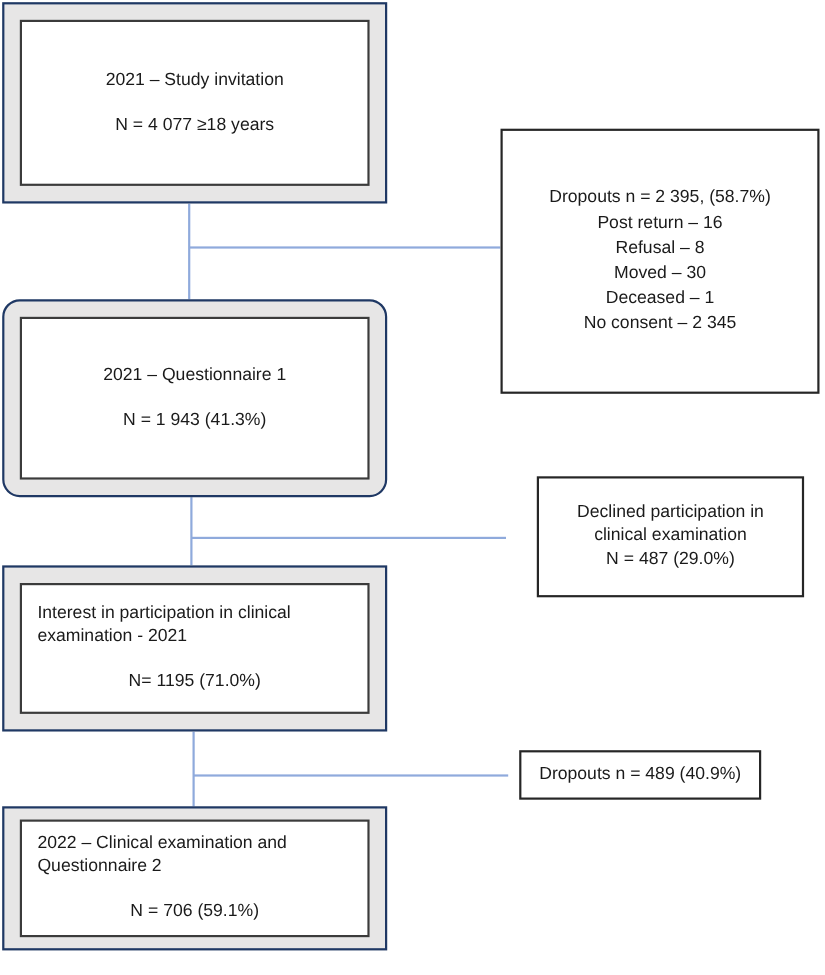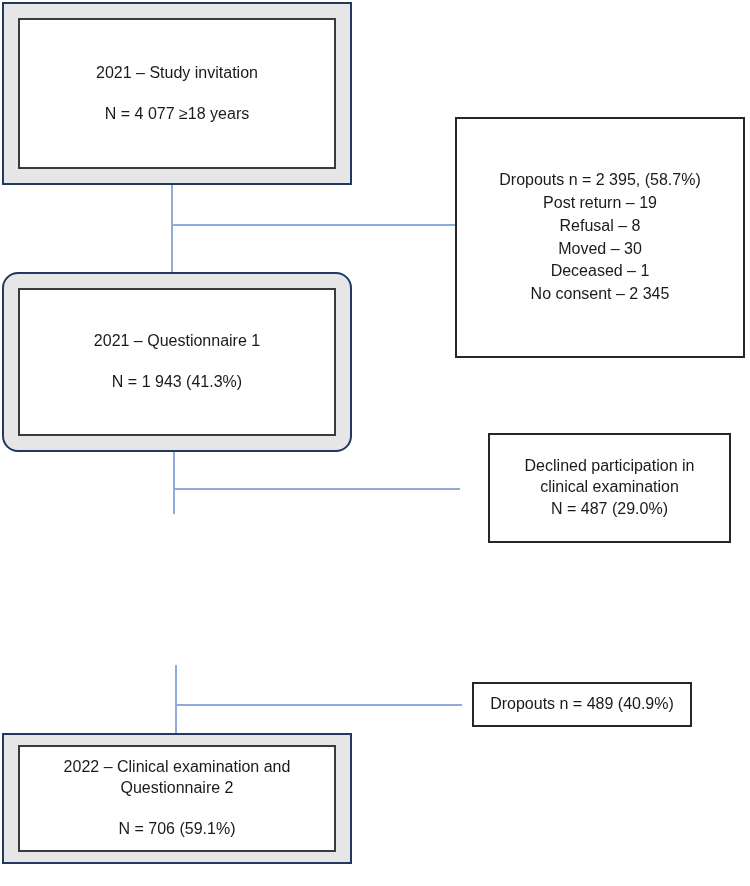--- a/index.html
+++ b/index.html
@@ -31,21 +31,21 @@
   .main-box .inner {
     flex: 1;
     box-sizing: border-box;
     border: 2px solid #3b3b3b;
     background: #ffffff;
     display: flex;
     flex-direction: column;
     align-items: center;
     justify-content: center;
     gap: 20px;
-    text-align: center;
+    text-align: left;
     font-size: 16px;
     line-height: 1.3;
     padding: 4px 14px;
   }
   .main-box p { margin: 0; }
   
   .side-box {
     position: absolute;
     box-sizing: border-box;
     border: 2px solid #262626;
@@ -83,39 +83,45 @@
 
   <div class="main-box" style="top:2px; height:183px;">
     <div class="inner">
       <p>2021 – Study invitation</p>
       <p>N = 4 077 ≥18 years</p>
     </div>
   </div>
 
   <div class="side-box" style="left:455px; top:117px; width:290px; height:241px;">
     <p>Dropouts n = 2 395, (58.7%)</p>
-    <p>Post return – 19</p>
+    <p>Post return – 16</p>
     <p>Refusal – 8</p>
     <p>Moved – 30</p>
     <p>Deceased – 1</p>
     <p>No consent – 2 345</p>
   </div>
 
   <div class="main-box" style="top:272px; height:180px;border-radius:16px;">
     <div class="inner">
       <p>2021 – Questionnaire 1</p>
       <p>N = 1 943 (41.3%)</p>
     </div>
   </div>
 
   <div class="side-box" style="left:488px; top:433px; width:243px; height:110px;">
     <p>Declined participation in clinical examination</p>
     <p>N = 487 (29.0%)</p>
   </div>
 
+  <div class="main-box" style="top:514px; height:151px;">
+    <div class="inner">
+      <p>Interest in participation in clinical examination - 2021</p>
+      <p>N= 1195 (71.0%)</p>
+    </div>
+  </div>
 
   <div class="side-box" style="left:462px; top:682px; width:220px; height:45px;margin-left:10px;">
     <p>Dropouts n = 489 (40.9%)</p>
   </div>
 
   <div class="main-box tight" style="top:733px; height:131px;">
     <div class="inner">
       <p>2022 – Clinical examination and Questionnaire 2</p>
       <p>N = 706 (59.1%)</p>
     </div>

